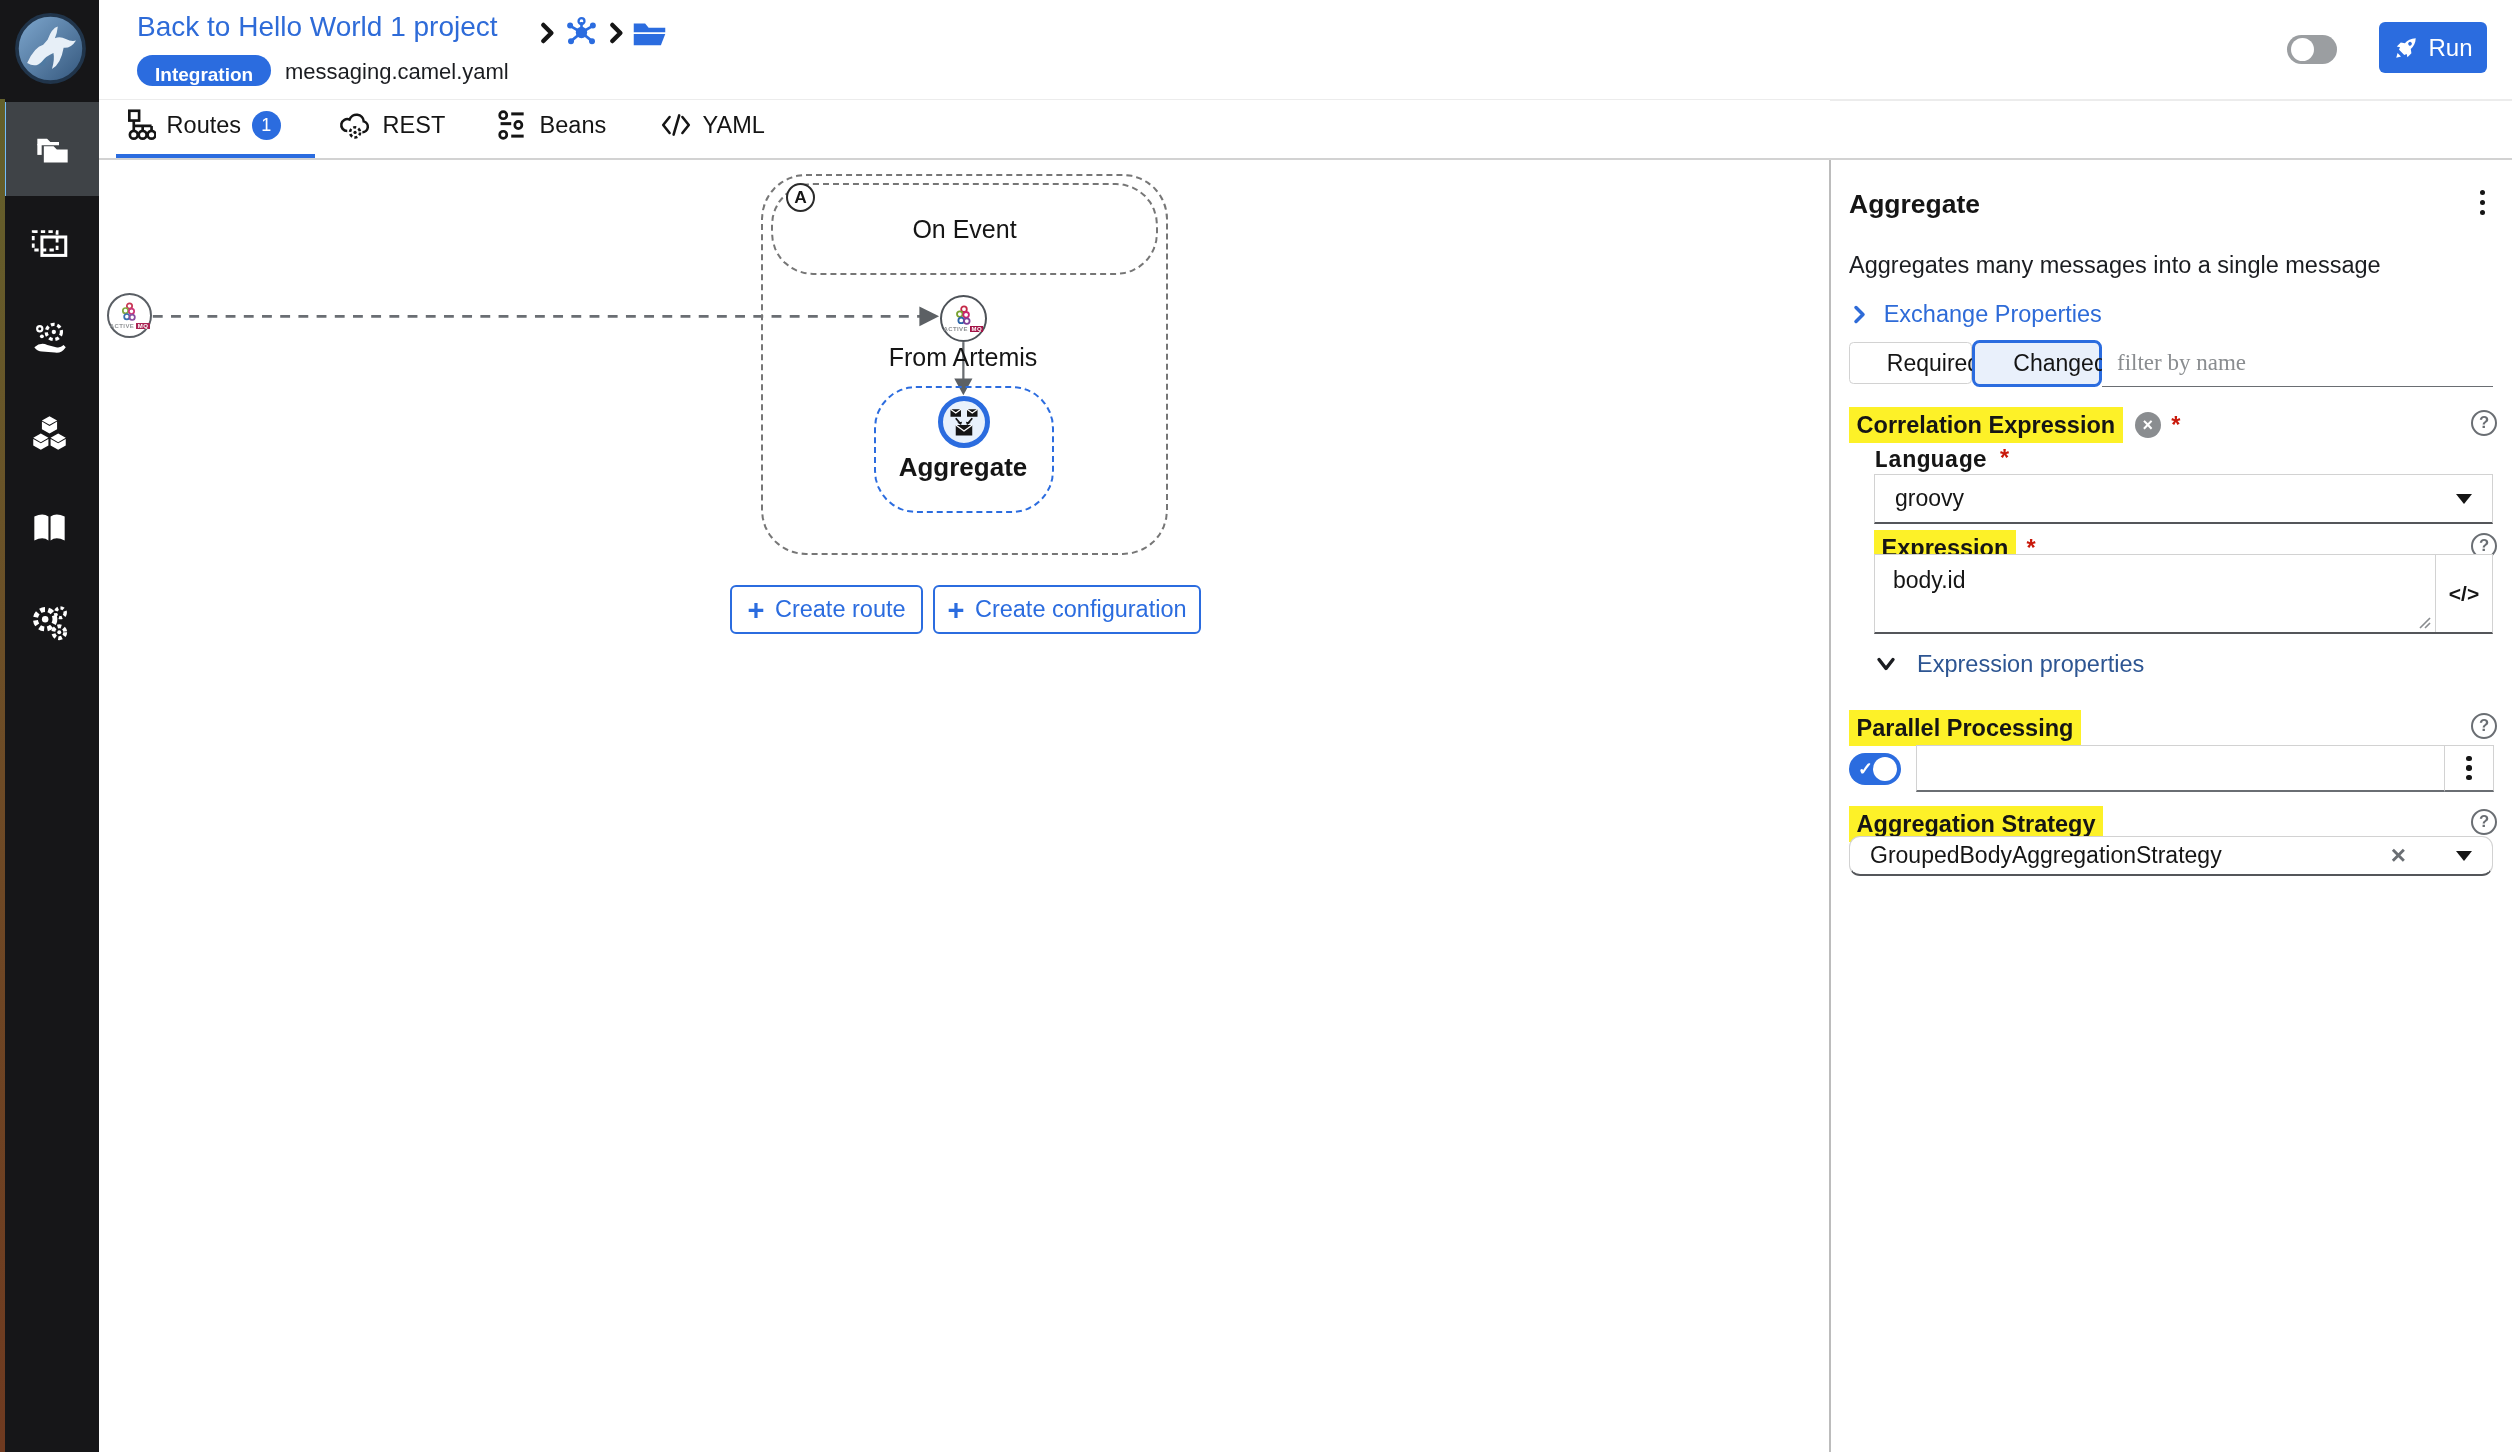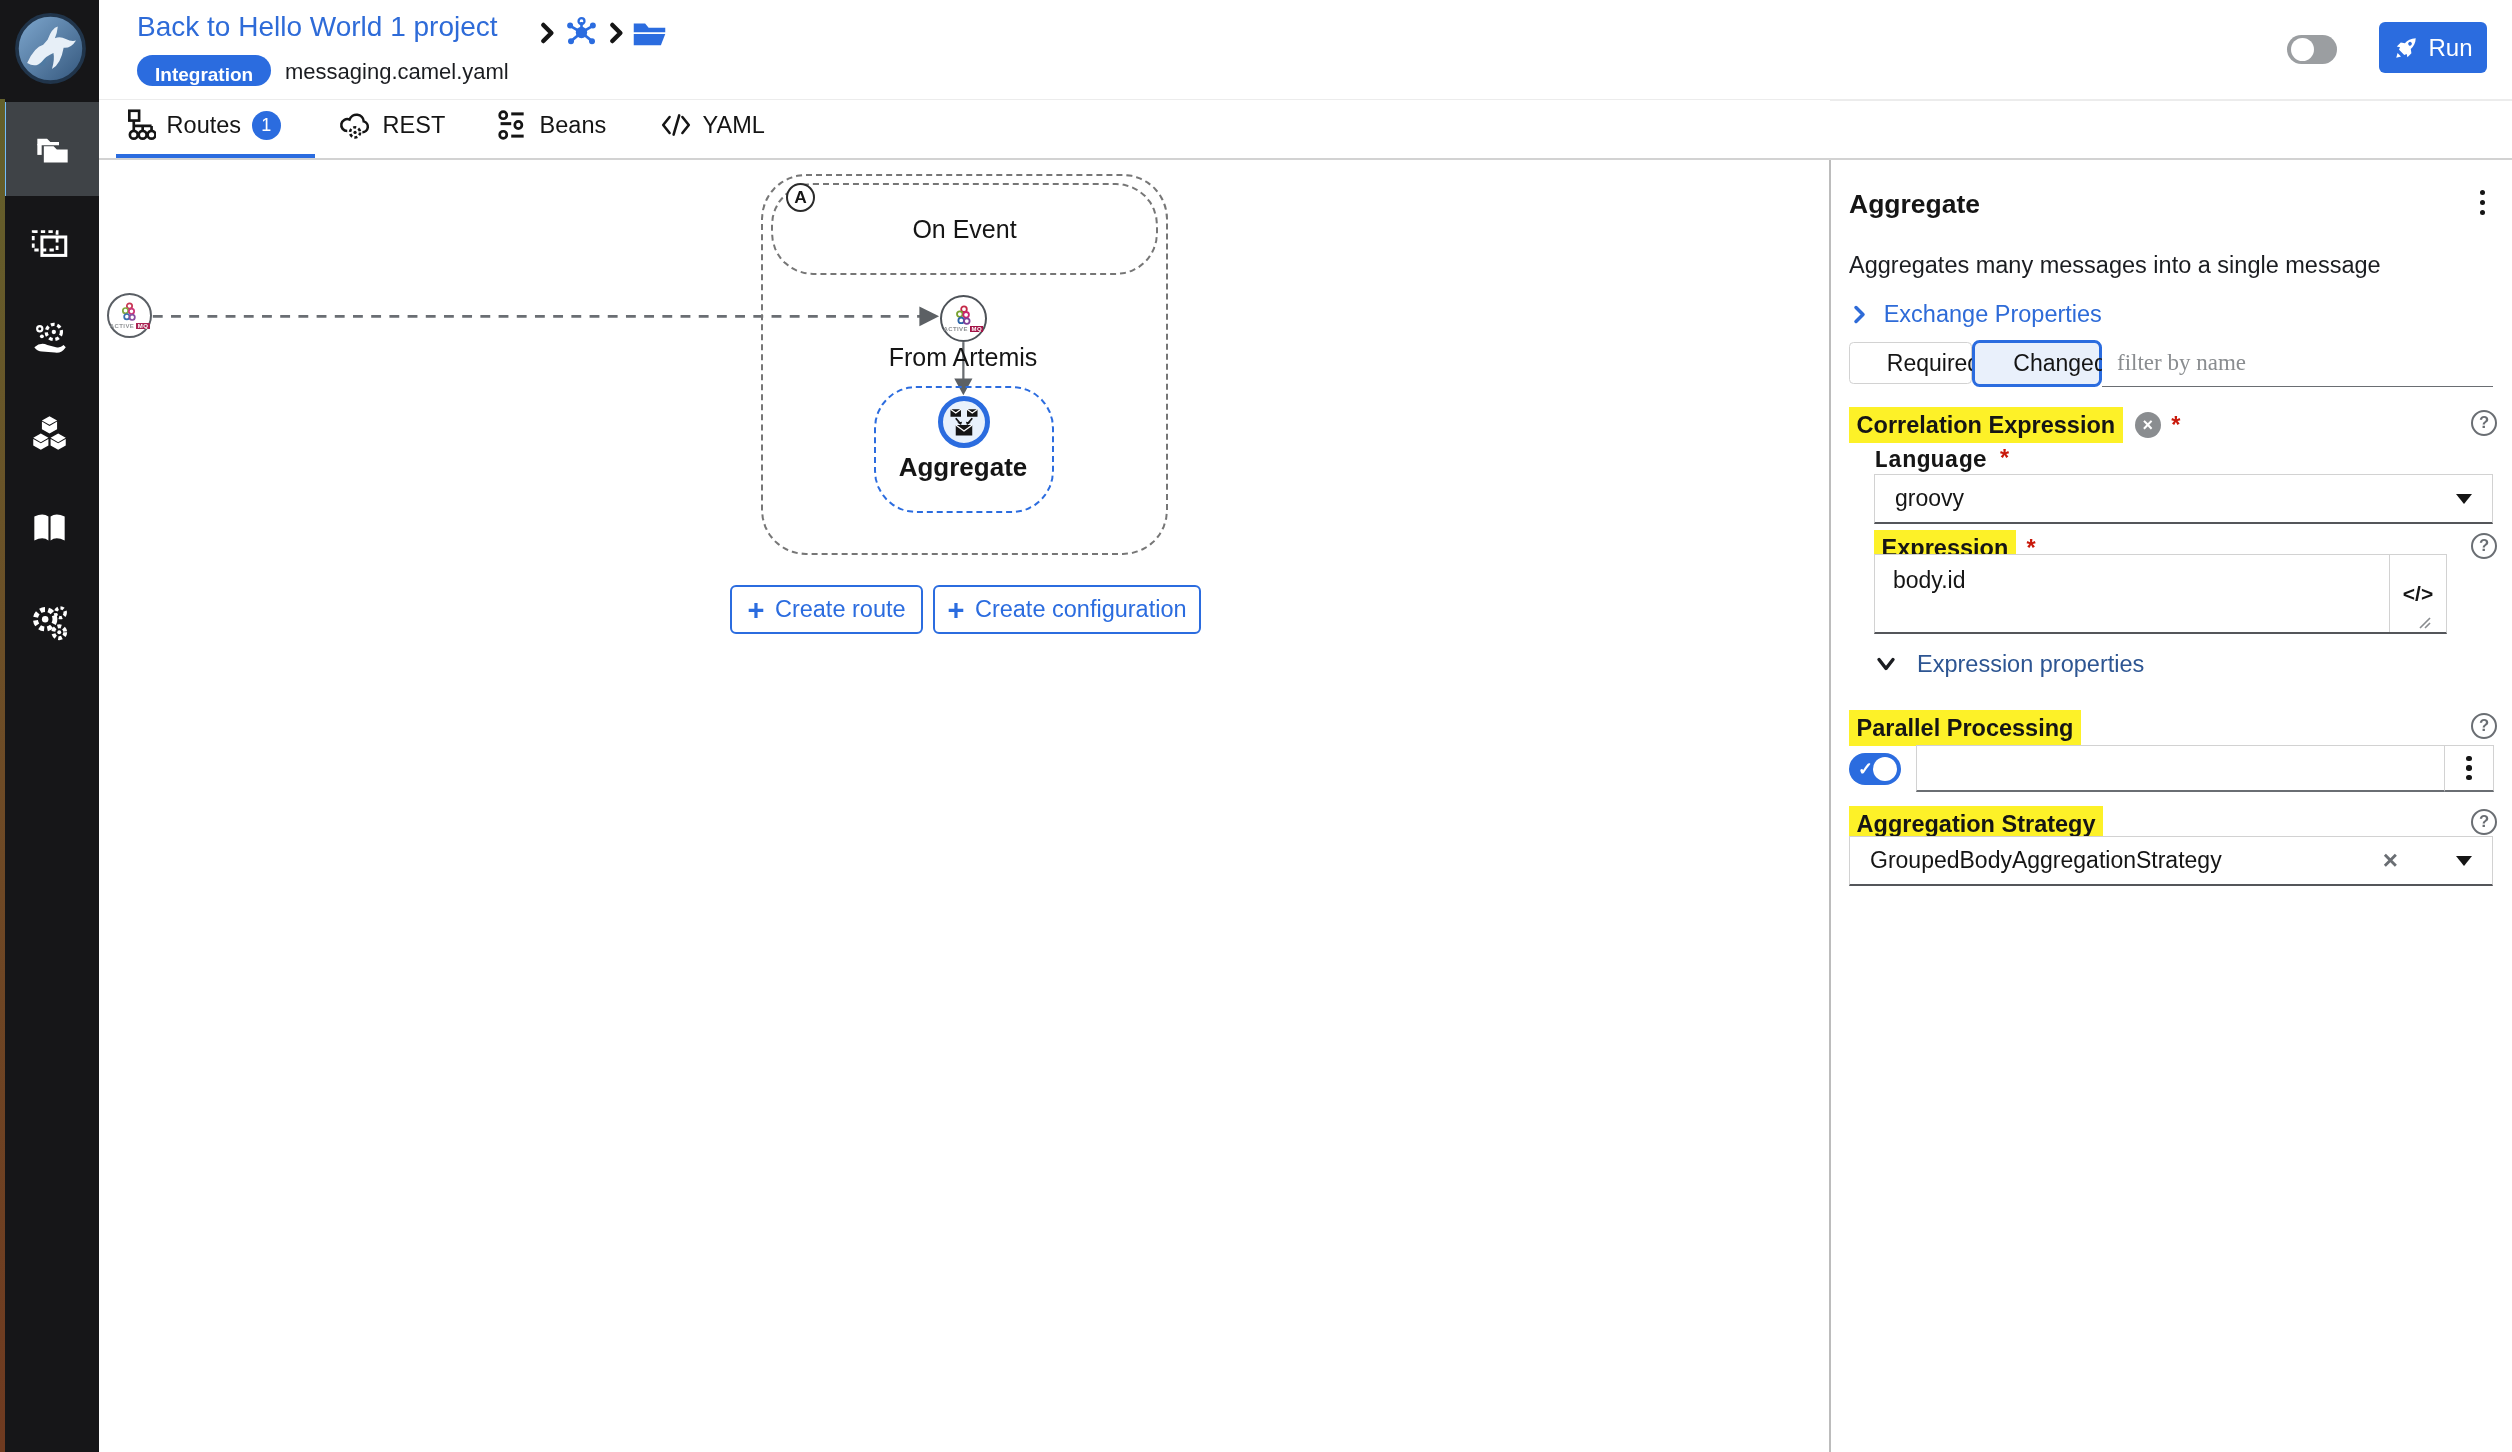--- a/index.html
+++ b/index.html
@@ -362,21 +362,21 @@
       <span class="field-text" style="flex:1;">groovy</span>
       <span class="caret-down"></span>
     </div>
 
     <div class="label-row" style="left:43px; top:370px;">
       <span class="hl">Expression</span>
       <span class="req">*</span>
     </div>
     <div class="abs qicon" style="left:640px; top:373px;">?</div>
 
-    <div class="field-box" style="left:43px; top:394px; width:573px; height:80px;">
+    <div class="field-box" style="left:43px; top:394px; width:619px; height:80px;">
       <textarea class="expr-textarea" style="">body.id</textarea>
       <svg style="position:absolute; left:540px; top:58px;" width="16.7" height="16.7" viewBox="0 0 20 20">
         <path d="M6 18 L18 6 M12 18 L18 12" stroke="#8a8d90" stroke-width="2"></path>
       </svg>
       <div class="code-cell">
         <span>&lt;/&gt;</span>
       </div>
     </div>
 
     <div class="abs" style="left:45px; top:491px; display:flex; align-items:center; gap:21px;">
@@ -402,21 +402,21 @@
           <i></i>
           <i></i>
         </div>
     </div>
 
     <div class="label-row" style="left:18px; top:646px;">
       <span class="hl">Aggregation Strategy</span>
     </div>
     <div class="abs qicon" style="left:640px; top:649px;">?</div>
 
-    <div class="field-box" style="left:18px; top:676px; width:644px; height:50px; display:flex; align-items:center; padding:0 20px; gap:8px;">
+    <div class="field-box" style="left:18px; top:676px; width:644px; height:40px; display:flex; align-items:center; padding:0 20px; gap:0;border-radius:11px;">
       <input style="flex: 1 1 0%; border: none; outline: none; font-size: 23px; font-family: &quot;Liberation Sans&quot;, sans-serif; color: rgb(21, 21, 21);" value="GroupedBodyAggregationStrategy">
       <span class="clear-x" style="margin-right:50px;">×</span>
       <span class="caret-down"></span>
     </div>
   </div>
 
 </div>
 
 
 </body></html>

